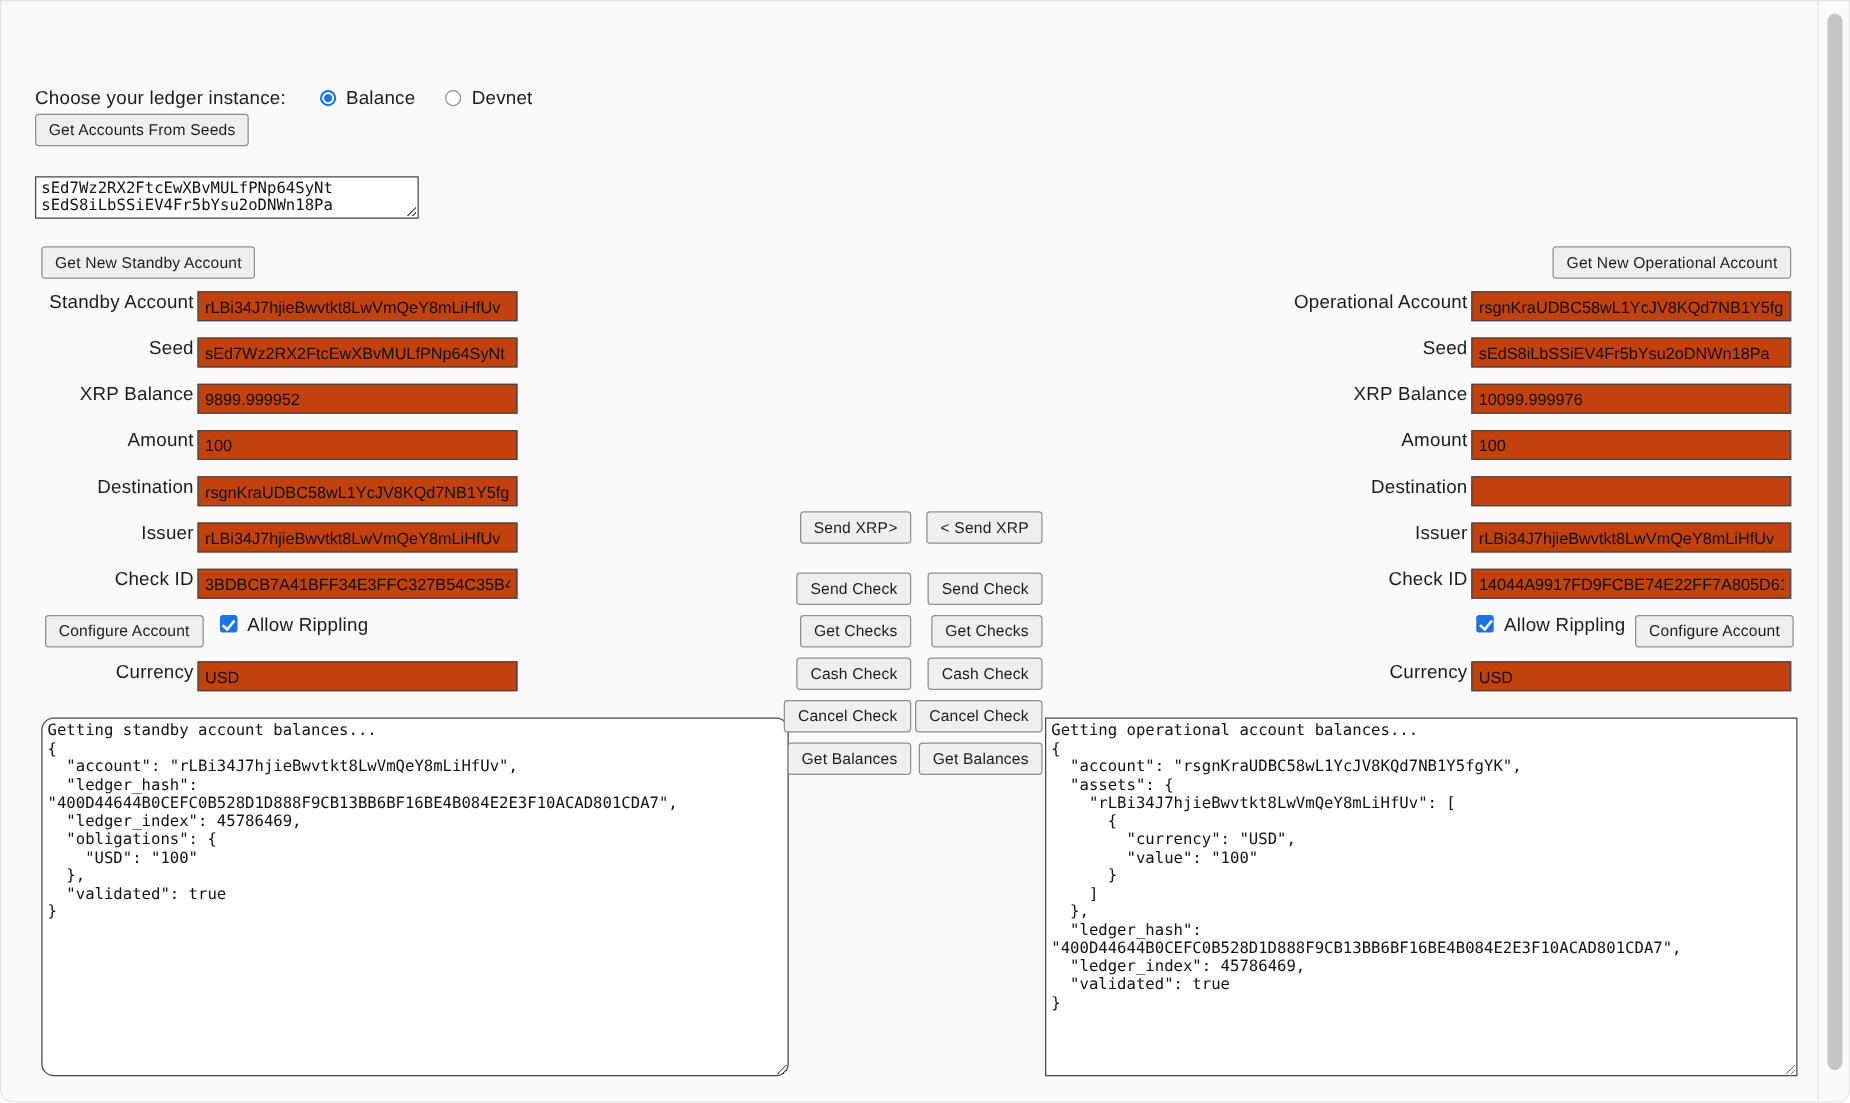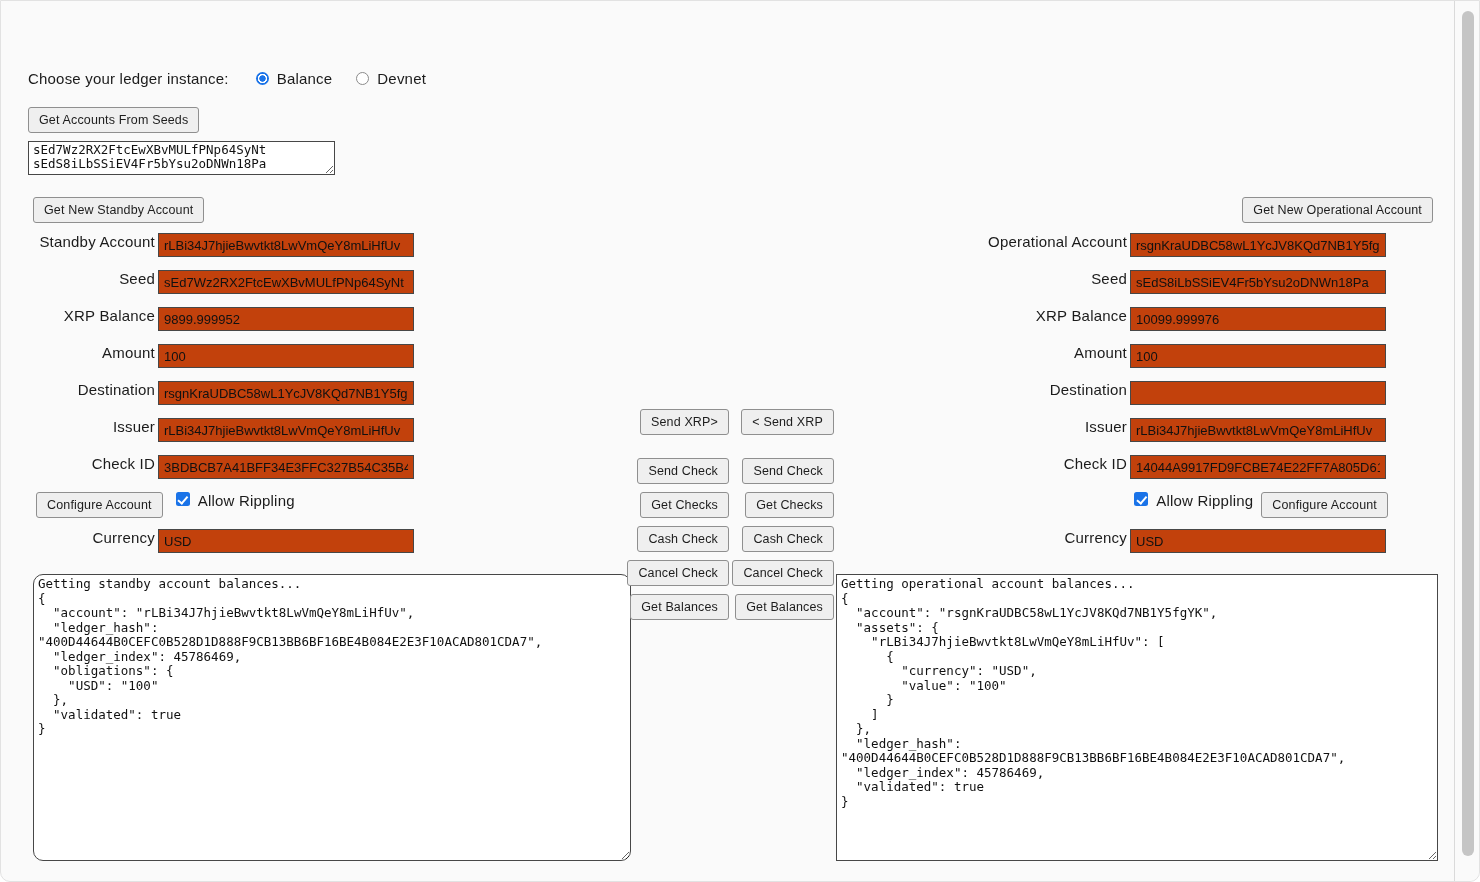--- a/index.html
+++ b/index.html
@@ -16,38 +16,38 @@
   .radio-opt{display:flex;align-items:center;margin-right:24px;cursor:pointer;}
   .radio{width:13px;height:13px;border-radius:50%;margin-right:8px;box-sizing:border-box;
          border:1px solid #8b8b8b;background:#fff;flex:0 0 auto;}
   .radio[data-checked="true"]{border:none;
          background:radial-gradient(circle at 50% 50%, #1a73e8 0 2.9px, #fff 3.5px 4.4px, #1a73e8 5px 100%);}
 
   
   .btn{background:#efefef;border:1px solid #8f8f8f;border-radius:3px;color:#1d1d1d;
        font-family:"Liberation Sans",sans-serif;font-size:12.5px;letter-spacing:.15px;
        height:26px;padding:0 10px;box-sizing:border-box;cursor:pointer;white-space:nowrap;}
-  .btn-get-accounts{position:absolute;left:27px;top:106px;}
+  .btn-get-accounts{position:absolute;left:27px;top:90px;}
   .btn-new-standby{position:absolute;left:32px;top:196px;}
   .btn-new-operational{position:absolute;right:46px;top:196px;}
 
   
   textarea{box-sizing:border-box;border:1px solid #474747;background:#fff;
            font-family:"DejaVu Sans Mono",monospace;color:#111;resize:both;}
   .seeds{position:absolute;left:27px;top:140px;width:307px;height:34px;
          font-size:12.5px;line-height:14px;padding:1px 4px;overflow:hidden;}
   .results{position:absolute;top:573px;height:287px;font-size:12.5px;
            line-height:14.5px;padding:2px 4px;overflow:hidden;}
   .results-left{left:32px;width:598px;border-radius:10px;}
   .results-right{left:835px;width:602px;}
 
   
   .fields{position:absolute;top:232px;display:flex;flex-direction:column;}
   .fields-left{left:0;width:415px;}
-  .fields-right{left:969px;width:420px;}
+  .fields-right{left:1016px;width:420px;}
   .frow{display:flex;height:24px;margin-bottom:13px;}
   .frow label{font-size:15px;letter-spacing:.2px;color:#1b1b1b;}
   .fields-left .frow > label{width:154px;text-align:right;padding-right:3px;flex:0 0 auto;}
   .fields-right .frow > label{width:157px;text-align:right;padding-right:3px;flex:0 0 auto;}
   .fields input{width:256px;height:24px;box-sizing:border-box;border:1px solid #474747;
                 background:#c2410c;font-family:"Liberation Sans",sans-serif;font-size:13px;
                 color:#111;padding:0 5px;flex:0 0 auto;}
 
   
   .config-row-left{margin-left:35px;}

